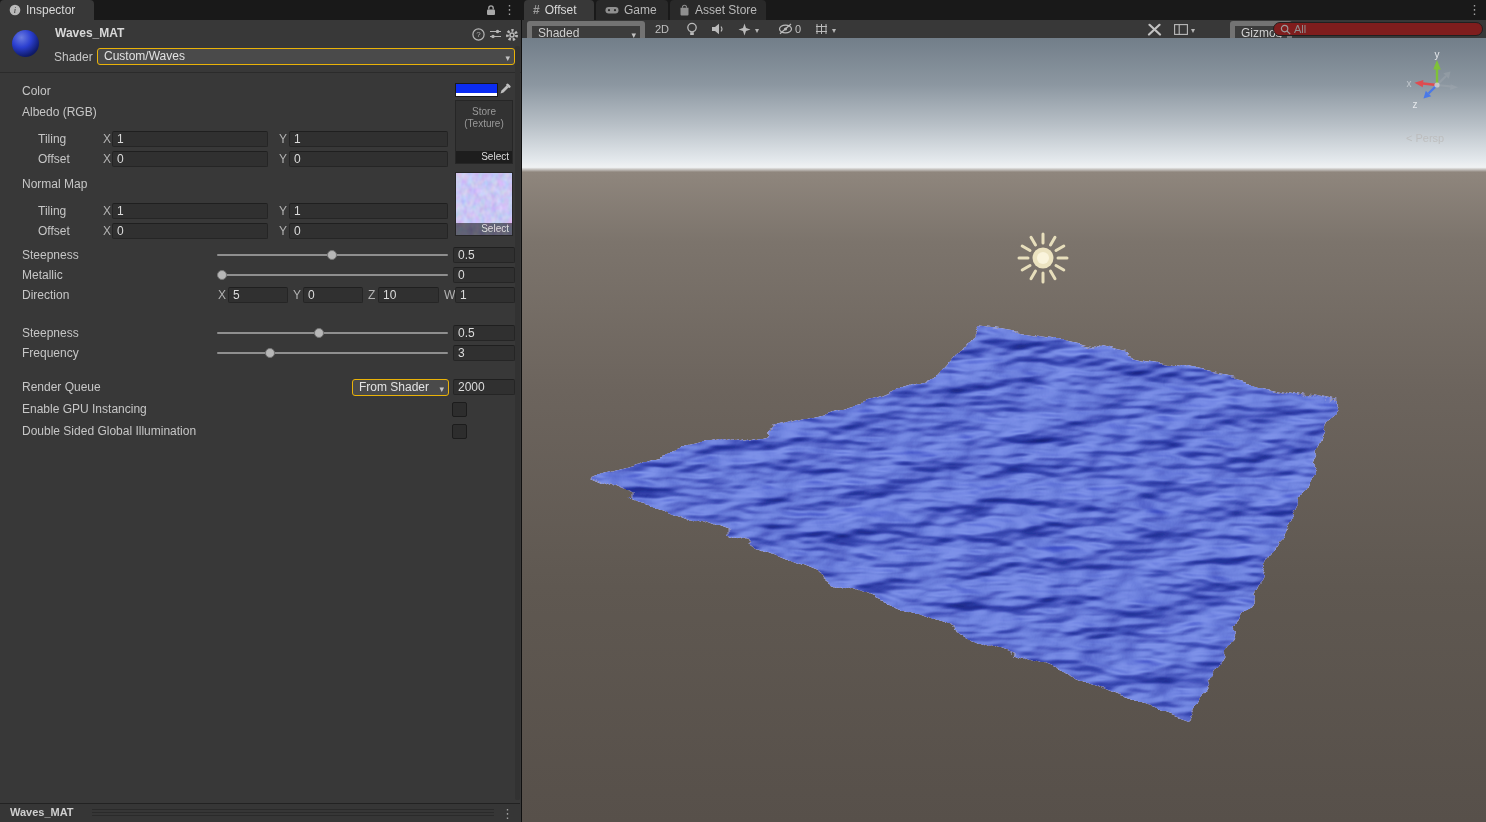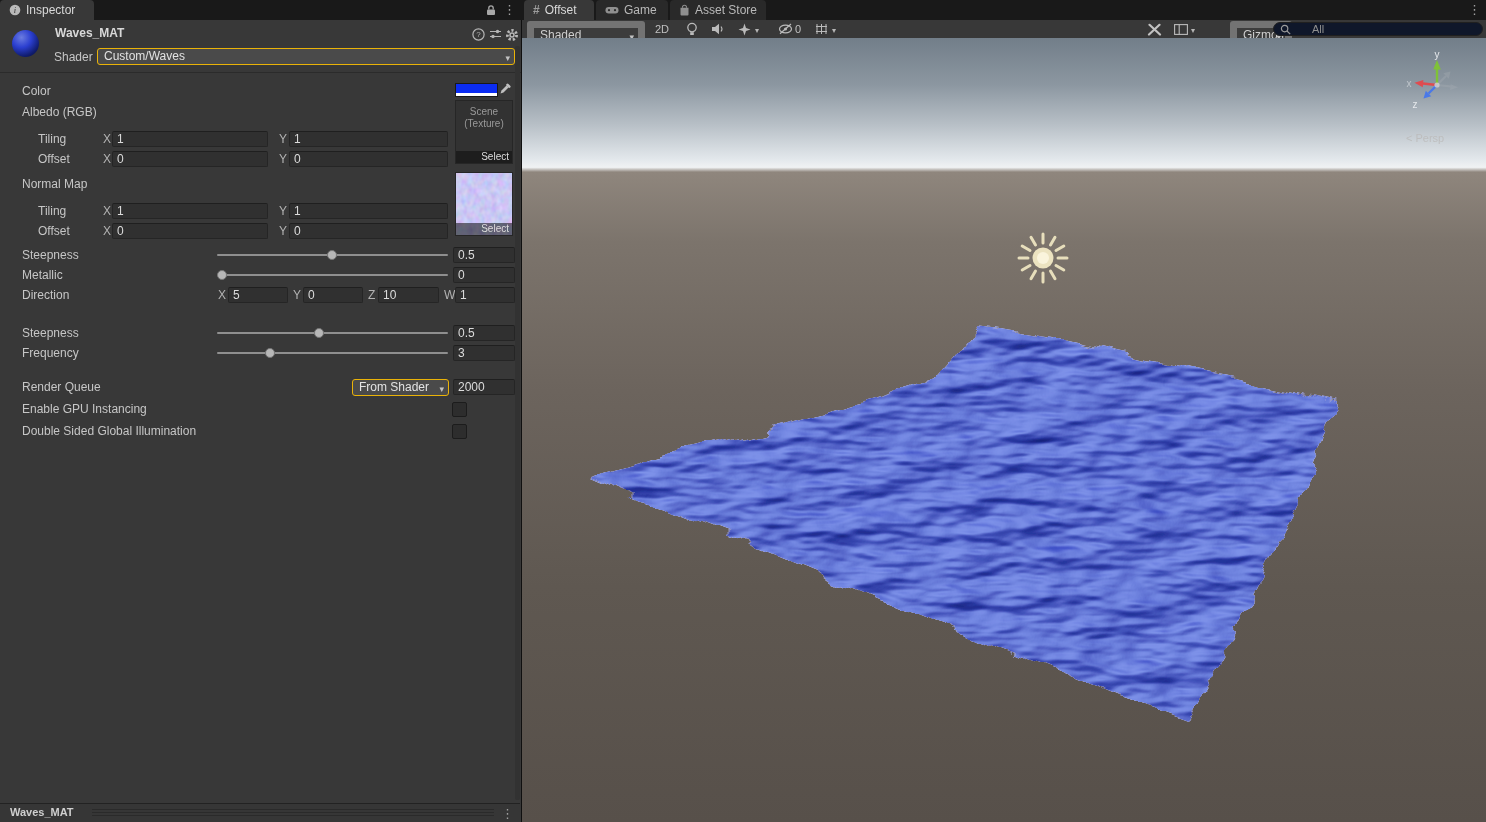--- a/index.html
+++ b/index.html
@@ -47,27 +47,27 @@
   #mat-title{position:absolute;left:55px;top:6px;font-size:12px;font-weight:bold;color:#d8d8d8}
   .hicon{position:absolute;top:8px;cursor:pointer}
   #insp-footer{position:absolute;left:0;right:1px;bottom:0;height:18px;background:#363636;border-top:1px solid #222}
   #insp-footer .ftitle{position:absolute;left:10px;top:2px;font-size:11px;font-weight:bold;color:#cfcfcf}
   .handle-lines{position:absolute;left:92px;right:26px;top:5px;height:8px;
     background:repeating-linear-gradient(to bottom,#2a2a2a 0 1px,rgba(0,0,0,0) 1px 3px)}
   #insp-scrollbar{position:absolute;right:1px;top:26px;bottom:22px;width:5px;background:#323232;border-radius:2px}
   
   #scene{position:absolute;left:522px;top:20px;width:964px;height:802px}
   #scene-toolbar{position:absolute;left:0;top:0;width:964px;height:18px;background:#383838;border-bottom:1px solid #242424}
-  .tb-dd{position:absolute;top:1px;height:16px;box-sizing:border-box;background:#3c3c3c;border:7px solid #737373;
+  .tb-dd{position:absolute;top:1px;height:16px;box-sizing:border-box;background:#3c3c3c;border:5px solid #737373;
          border-radius:3px;font-size:12px;color:#cfcfcf;line-height:14px;padding:0 15px 16px 6px;cursor:pointer;white-space:nowrap}
   .tb-txt{position:absolute;top:2px;height:14px;font-size:11px;color:#c0c0c0;line-height:14px;cursor:pointer;text-align:center}
   .tb-ic{position:absolute;top:2px;height:14px;display:flex;align-items:center;gap:2px;cursor:pointer;color:#c0c0c0;font-size:11px}
   .tiny-arrow{position:absolute;top:6px;font-size:8px;color:#b5b5b5;font-family:"DejaVu Sans",sans-serif;cursor:pointer}
-  .searchbox{position:absolute;top:2px;height:14px;background:#0f172a;border:1px solid #202020;border-radius:8px;
-             box-sizing:border-box;display:flex;align-items:center;gap:21px;padding:0 6px;font-size:11px;color:#8f8f8f;cursor:text}
+  .searchbox{position:absolute;top:2px;height:14px;background:#7f1d1d;border:1px solid #202020;border-radius:8px;
+             box-sizing:border-box;display:flex;align-items:center;gap:3px;padding:0 6px;font-size:11px;color:#8f8f8f;cursor:text}
   #viewport{position:absolute;left:0;top:18px;width:964px;height:784px;overflow:hidden;
     background:linear-gradient(to bottom,#727e89 0%,#8c97a1 6%,#b7bfc6 11%,#e2e7eb 15.4%,#f0f2f3 16.5%,
                #8f867d 17.1%,#7c746c 26%,#6c645d 45%,#5f5851 70%,#57504a 100%)}
   #persp-label{position:absolute;left:884px;top:94px;font-size:11px;color:#bcbcbc;opacity:.9;cursor:pointer}
   svg{display:block}
 </style>
 </head>
 <body>
 
 <div id="topbar">
@@ -153,21 +153,21 @@
   </div>
   <span class="abs" style="left:499px;top:62px;cursor:pointer">
     <svg width="13" height="13">
         <path d="M1.5,11.5 l1,-3 5,-5 2,2 -5,5 z" fill="#c0c0c0"></path>
         <path d="M8.5,2.8 l1.8,1.8" stroke="#c0c0c0" stroke-width="2.6" stroke-linecap="round"></path>
       </svg>
   </span>
 
   <span class="lbl" style="left:22px;top:84px">Albedo (RGB)</span>
   <div class="thumb" style="left:455px;top:80px">
-    <div class="thumb-none">Scene (Texture)</div>
+    <div class="thumb-none">Store (Texture)</div>
     <div class="thumb-select">Select</div>
   </div>
 
   <span class="lbl" style="left:38px;top:111px">Tiling</span>
   <span class="lbl axis" style="left:103px;top:111px">X</span>
   <div class="tfield" style="left:112px;top:111px;width:156px">1</div>
   <span class="lbl axis" style="left:279px;top:111px">Y</span>
   <div class="tfield" style="left:289px;top:111px;width:159px">1</div>
 
   <span class="lbl" style="left:38px;top:131px">Offset</span>

